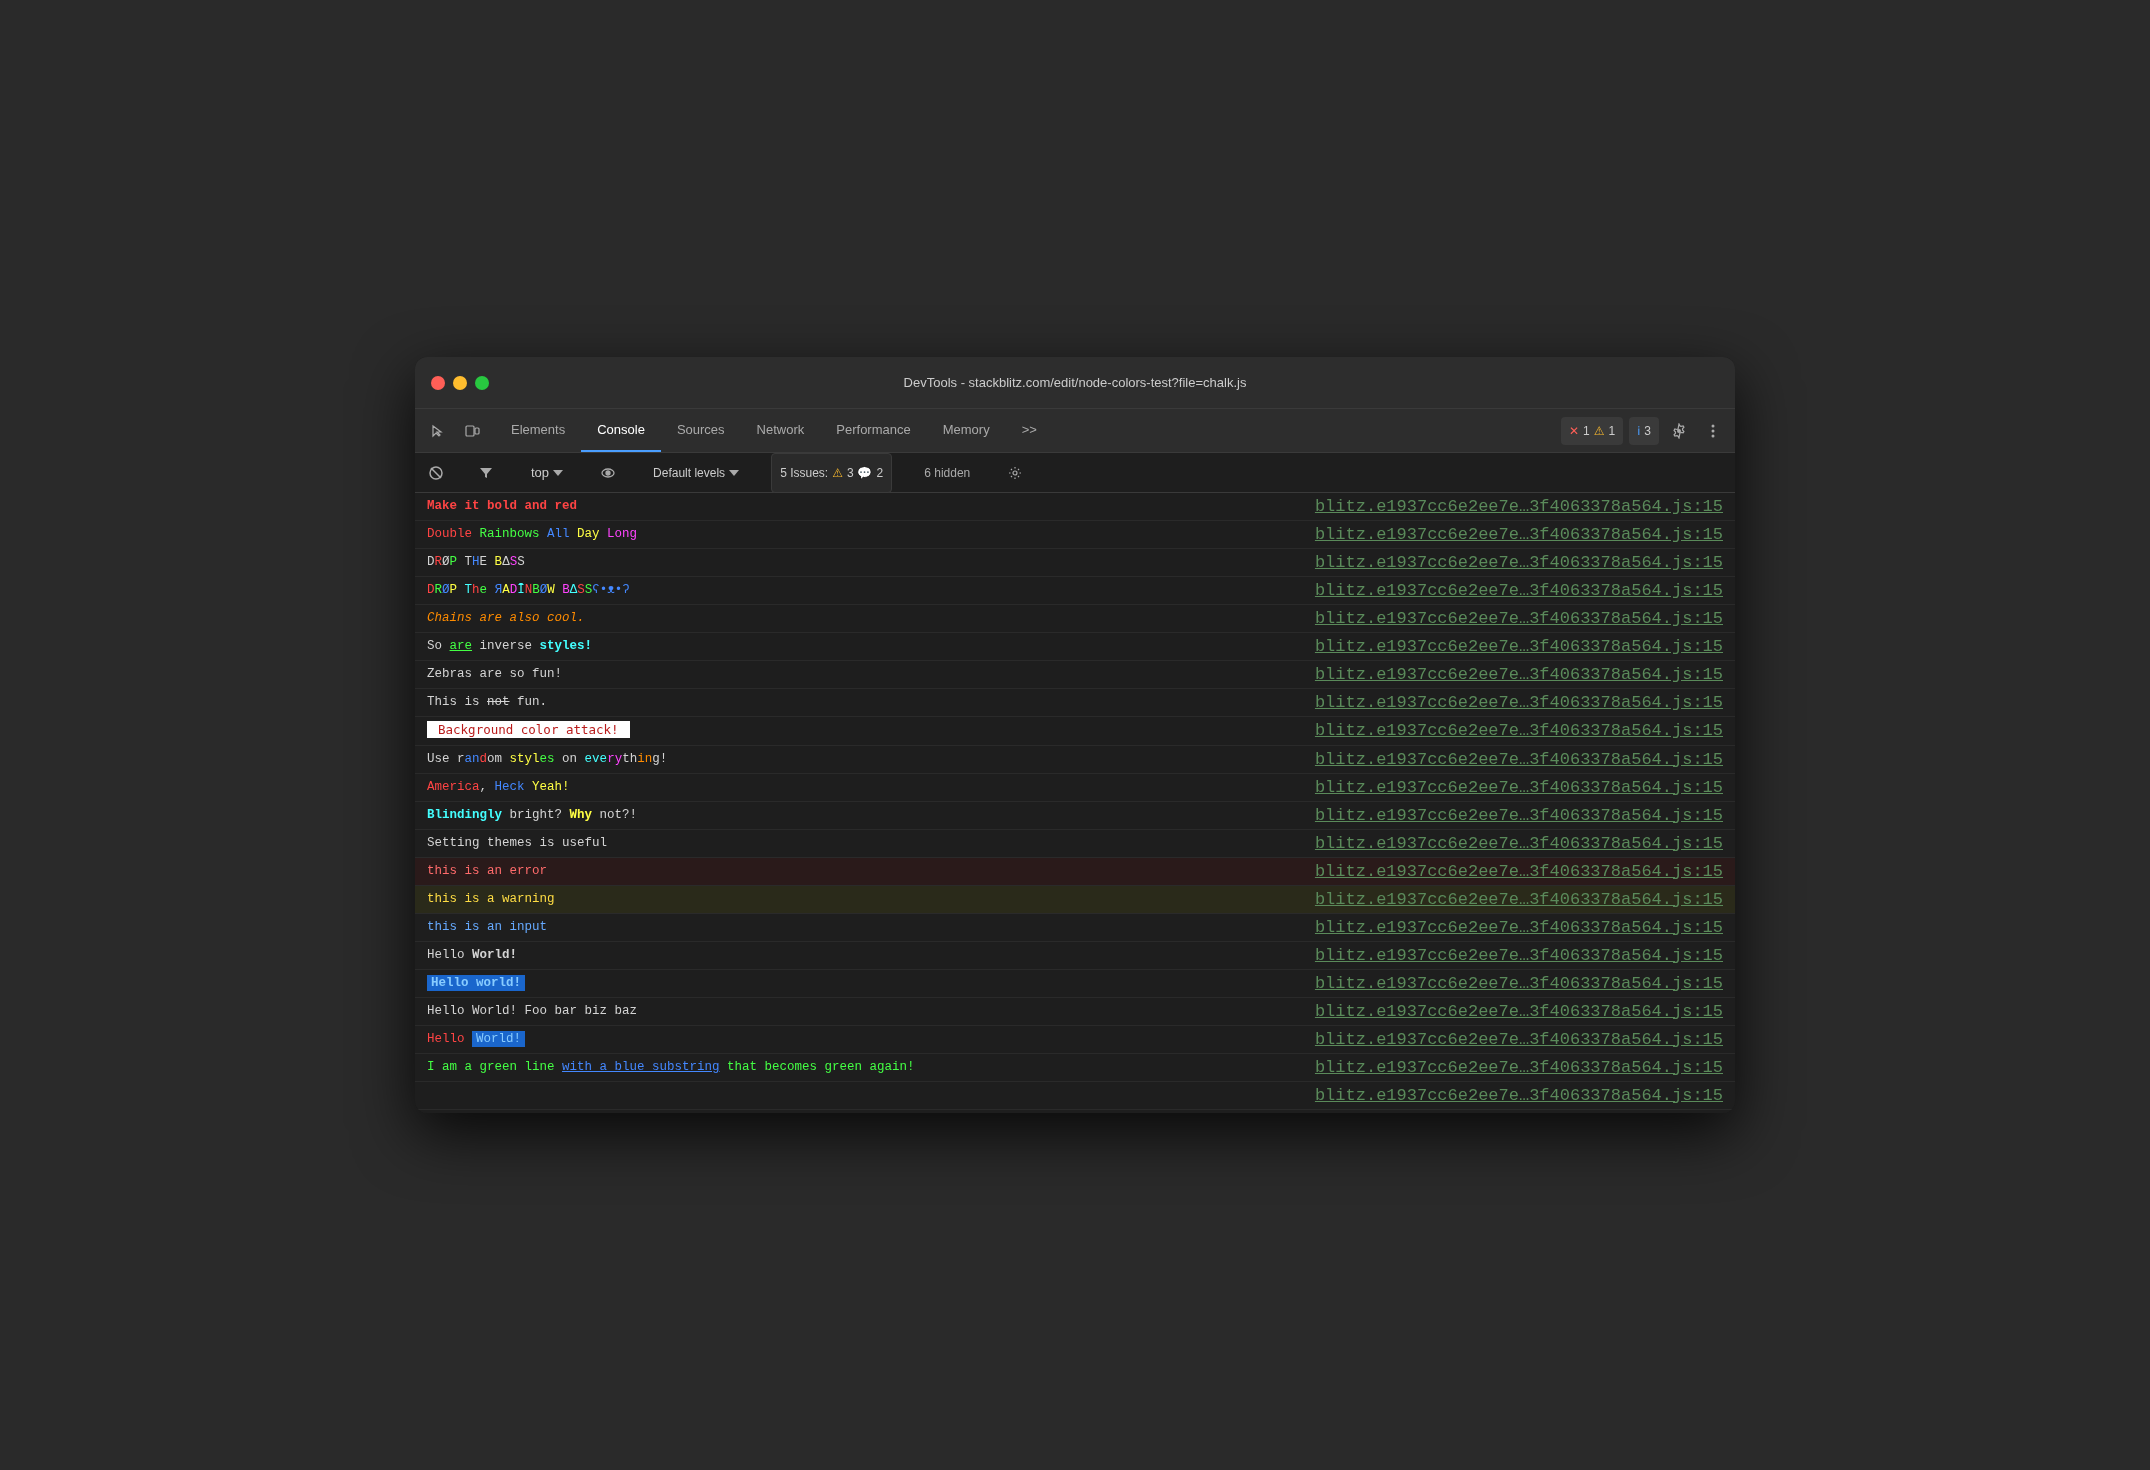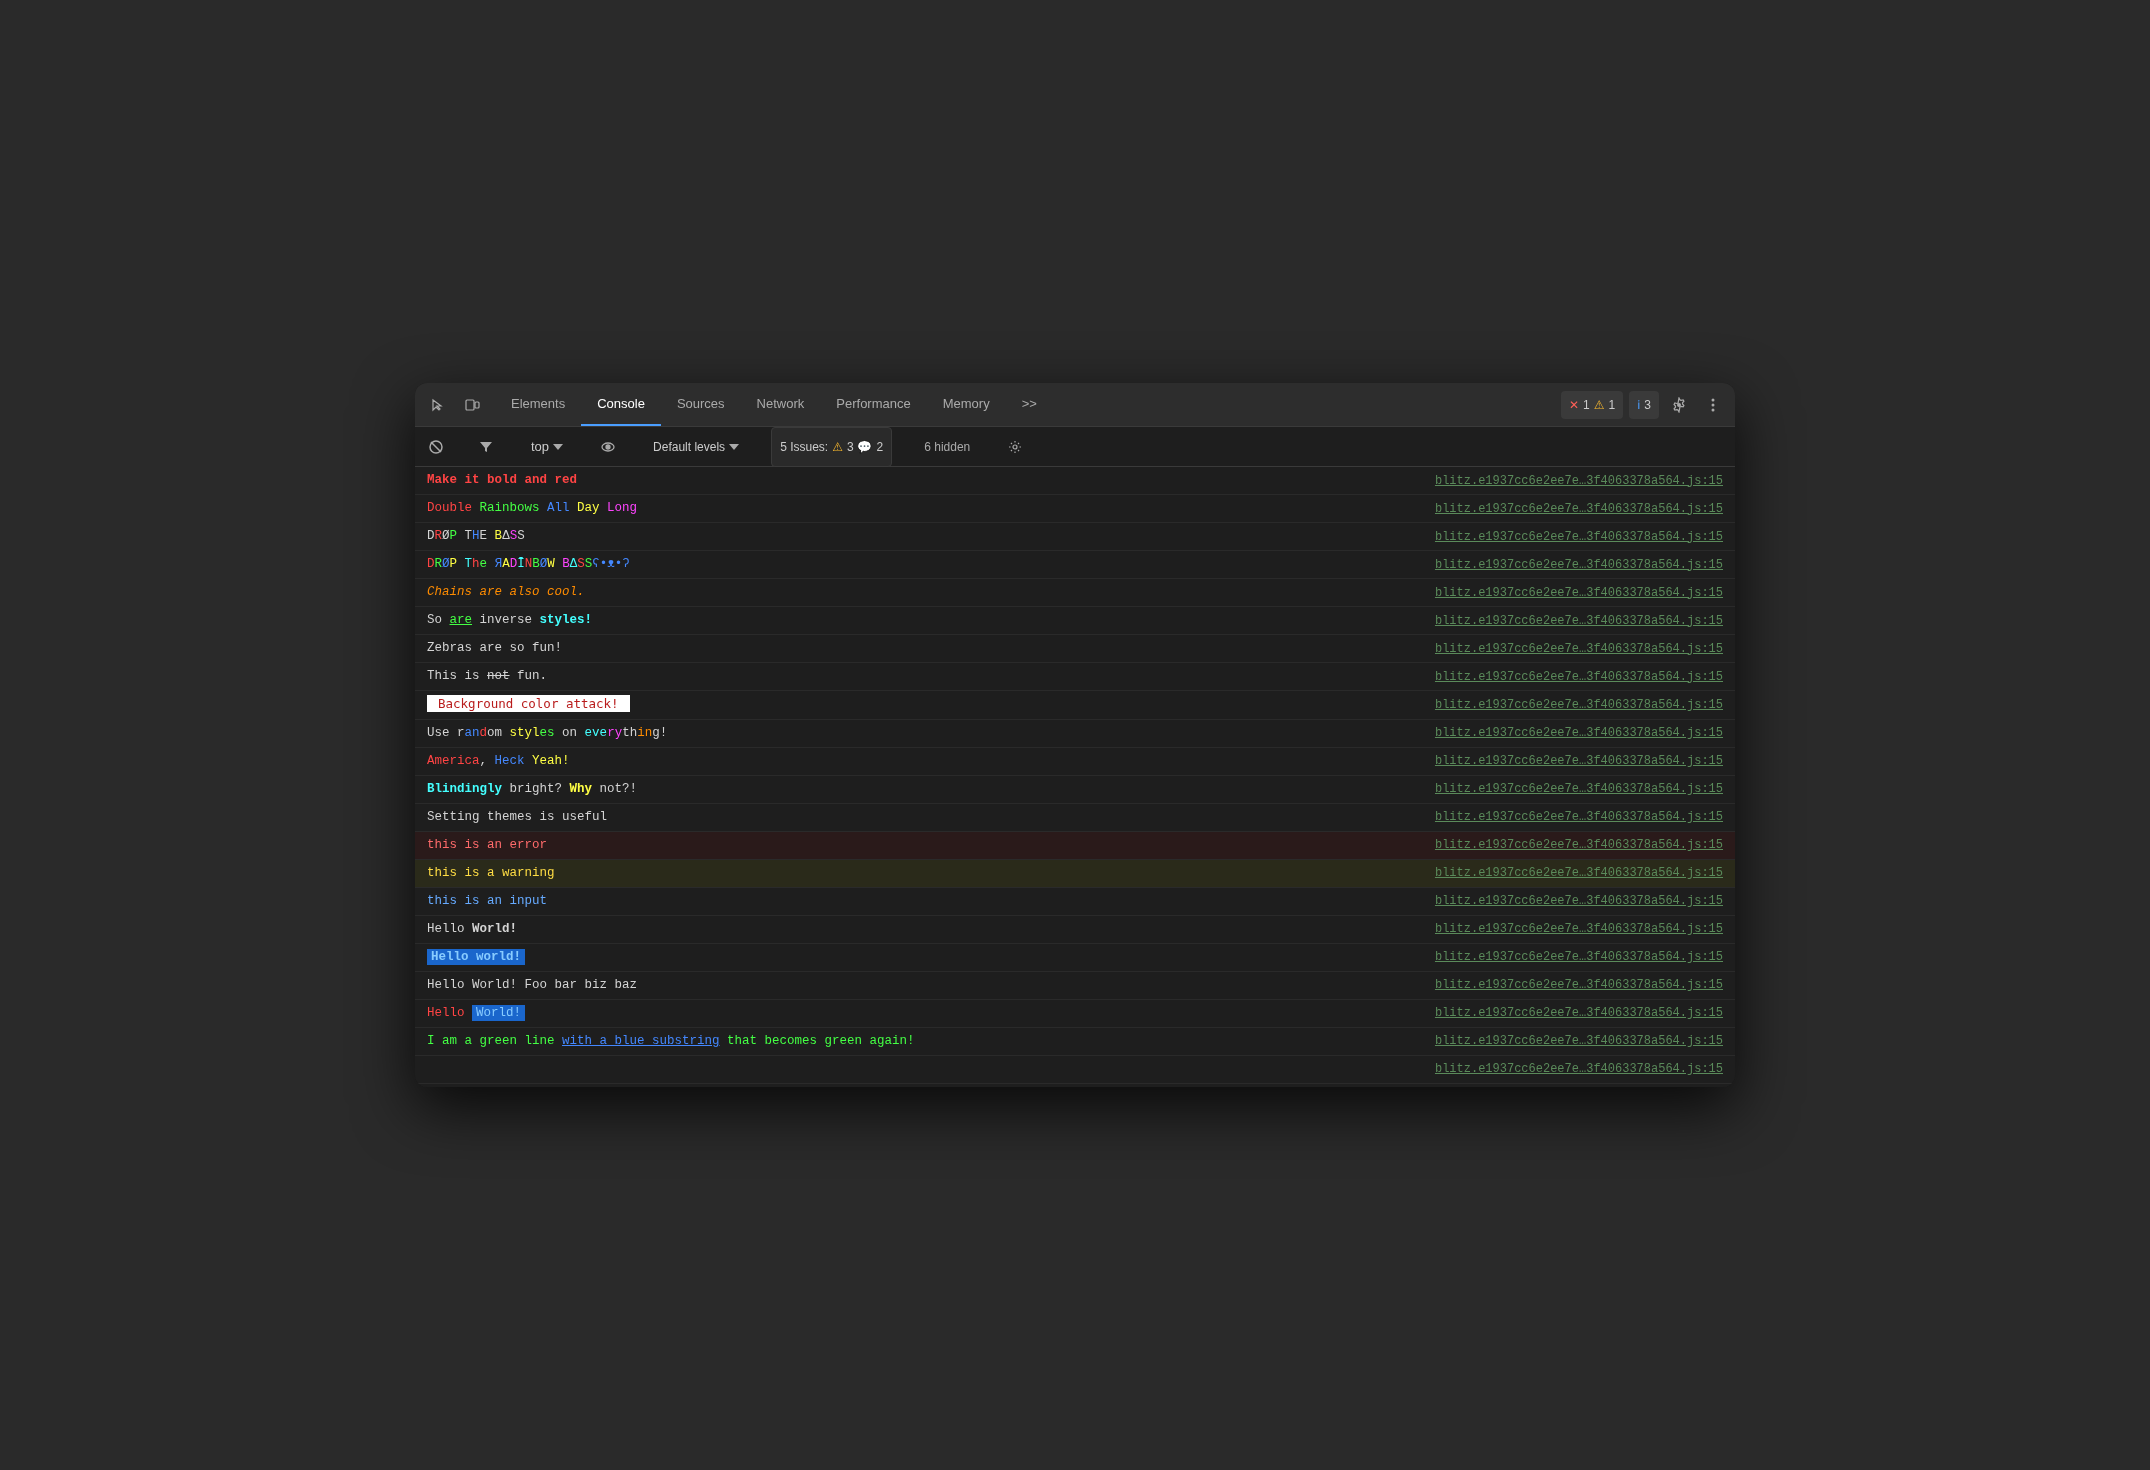--- a/index.html
+++ b/index.html
@@ -249,21 +249,21 @@
       min-height: 28px;
       font-family: 'Menlo', 'Monaco', 'Courier New', monospace;
       font-size: 12.5px;
     }
     .log-message {
       flex: 1;
       line-height: 1.5;
     }
     .log-source {
       color: #5a8a5a;
-      font-size: 12px;
+      font-size: 17px;
       white-space: nowrap;
       margin-left: 16px;
       text-decoration: underline;
       cursor: pointer;
     }
     
     .c-red { color: #ff4444; }
     .c-green { color: #44ff44; }
     .c-blue { color: #4488ff; }
     .c-yellow { color: #ffff44; }
@@ -279,20 +279,28 @@
     .error-row .log-message { color: #ff6b6b; }
     .warning-row { background: #2a2a1a; }
     .warning-row .log-message { color: #ffdd44; }
     .input-row .log-message { color: #66aaff; }
   </style>
 </head>
 <body>
 
 <div class="window">
 
+  <div class="titlebar">
+    <div class="traffic-lights">
+      <div class="traffic-light tl-red"></div>
+      <div class="traffic-light tl-yellow"></div>
+      <div class="traffic-light tl-green"></div>
+    </div>
+    <span class="titlebar-title">DevTools - stackblitz.com/edit/node-colors-test?file=chalk.js</span>
+  </div>
 
   <div class="tabbar">
     <div class="tabbar-left">
       <div class="tabbar-icon" title="Inspect element">
         <svg width="16" height="16" viewBox="0 0 16 16" fill="none">
           <path d="M3 3 L3 13 L6 10 L9 13 L10 12 L7 9 L11 9 Z" stroke="#aaa" stroke-width="1.2" fill="none"></path>
         </svg>
       </div>
       <div class="tabbar-icon" title="Device toolbar">
         <svg width="16" height="16" viewBox="0 0 16 16" fill="none">

